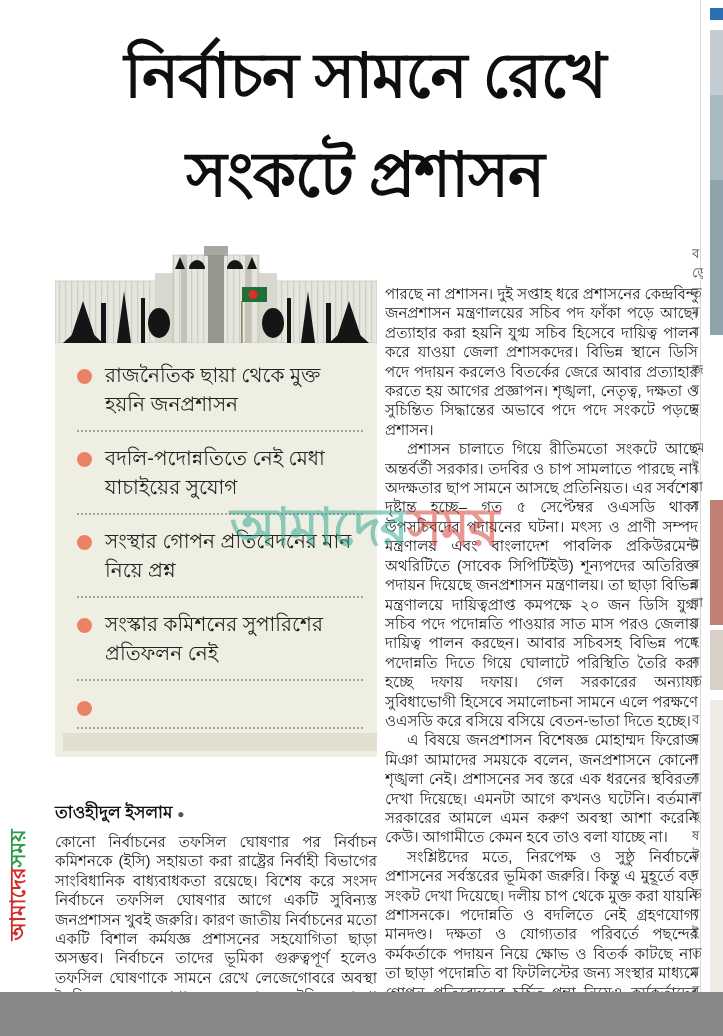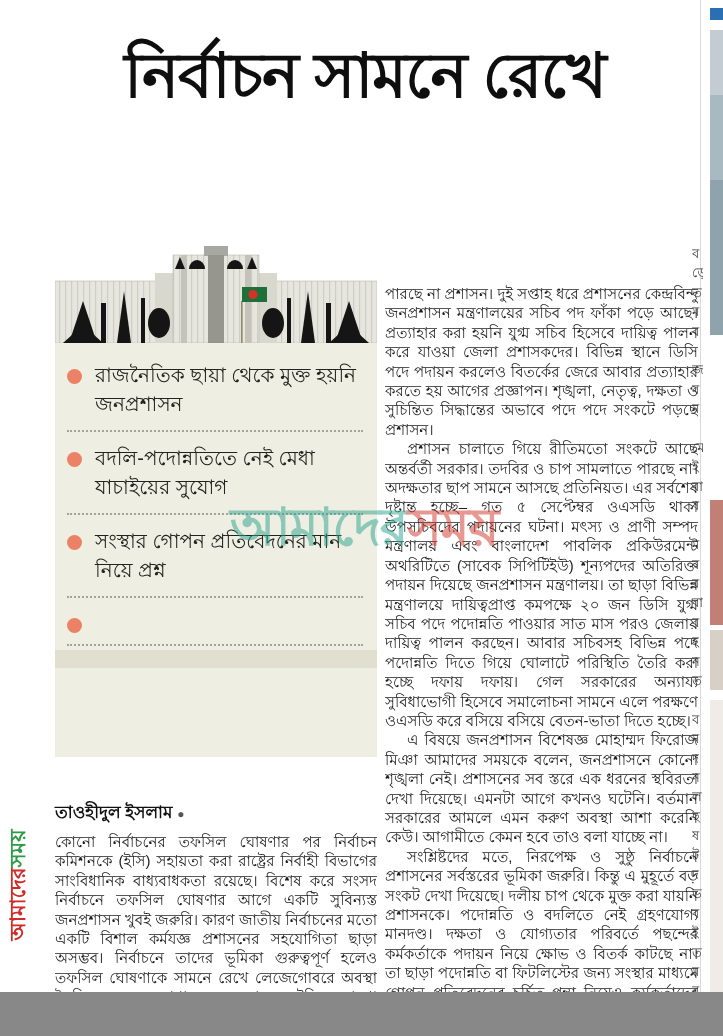--- a/index.html
+++ b/index.html
@@ -8,21 +8,21 @@
   .page {
     position:relative; width:723px; height:992px; background:#ffffff;
     overflow:hidden; font-family:Liberation Sans, sans-serif; color:#1b1b1b;
   }
   
   .headline { position:absolute; left:35px; top:26px; width:660px; text-align:center; }
   .headline .hl { font-size:62px; line-height:99px; font-weight:bold; color:#0e0e0e; letter-spacing:-1px; }
   
   .leftcol { position:absolute; left:55px; top:243px; width:322px; }
   .building { display:block; width:322px; height:100px; }
-  .infobox { background:var(--box-bg,#efeee2); padding:6px 14px 0 12px; height:414px; overflow:hidden; }
+  .infobox { background:var(--box-bg,#efeee2); padding:6px 14px 0 22px; height:414px; overflow:hidden; }
   .bullet-item { display:flex; gap:13px; padding:12px 0 11px 0; border-bottom:2px dotted #a4a49a; }
   .bullet-item:last-of-type { border-bottom:none; }
   .bullet-dot { width:15px; height:15px; border-radius:50%; background:var(--bullet,#ec8265); margin-top:8px; flex:0 0 15px; }
   .bullet-text { font-size:20px; line-height:29px; font-weight:500; color:#22221e; }
   .box-strip { height:18px; background:var(--box-strip,#e1e0d0); margin:4px -14px 0 -14px; }
   .byline { margin-top:42px; font-size:17px; font-weight:bold; color:#111; }
   .byline .byline-marker { font-size:12px; color:#555; }
   .body-text { font-size:15px; line-height:19.4px; text-align:justify; color:#1c1c1c;margin-top:44px; }
   .left-body { margin-top:5px; height:197px; overflow:hidden; width:322px; }
   
@@ -56,20 +56,21 @@
   .e-ph5 { top:630px; height:60px; background:#d8cfc6; }
   .e-ph6 { top:700px; height:336px; background:#efece7; }
 </style>
 </head>
 <body>
 
 <div class="page">
 
   <div class="headline">
     <div class="hl">নির্বাচন সামনে রেখে</div>
+    <div class="hl">সংকটে প্রশাসন</div>
   </div>
 
   <div class="leftcol">
 
     <svg class="building" viewBox="0 0 322 100" xmlns="http://www.w3.org/2000/svg">
       <defs>
         <pattern id="stripe" width="6" height="10" patternUnits="userSpaceOnUse">
           <rect width="6" height="10" fill="#e7e6de"></rect>
           <rect x="4" width="1.2" height="10" fill="#cfcec4"></rect>
         </pattern>
@@ -119,20 +120,24 @@
         <span class="bullet-dot"></span>
         <span class="bullet-text">রাজনৈতিক ছায়া থেকে মুক্ত হয়নি জনপ্রশাসন</span>
       </div>
       <div class="bullet-item">
         <span class="bullet-dot"></span>
         <span class="bullet-text">বদলি-পদোন্নতিতে নেই মেধা যাচাইয়ের সুযোগ</span>
       </div>
       <div class="bullet-item">
         <span class="bullet-dot"></span>
         <span class="bullet-text">সংস্থার গোপন প্রতিবেদনের মান নিয়ে প্রশ্ন</span>
+      </div>
+      <div class="bullet-item">
+        <span class="bullet-dot"></span>
+        <span class="bullet-text">সংস্কার কমিশনের সুপারিশের প্রতিফলন নেই</span>
       </div>
       <div class="bullet-item">
         <span class="bullet-dot"></span>
       </div>
       <div class="box-strip"></div>
     </div>
 
     <div class="byline">
       <span>তাওহীদুল ইসলাম</span>
       <span class="byline-marker">●</span>

